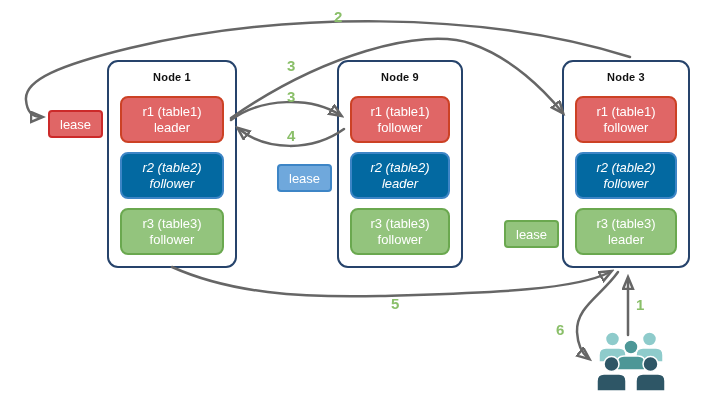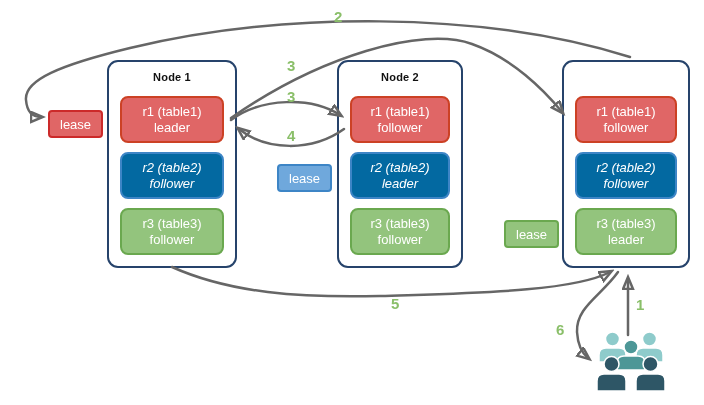--- a/index.html
+++ b/index.html
@@ -64,38 +64,39 @@
         <span>follower</span>
       </div>
       <div class="replica green">
         <span>r3 (table3)</span>
         <span>follower</span>
       </div>
     </div>
   </div>
 
   <div class="node" style="left:337px;width:126px">
-    <div class="node-title">Node 2</div>
+    <div class="node-title">Node 9</div>
     <div class="replicas">
       <div class="replica red">
         <span>r1 (table1)</span>
         <span>follower</span>
       </div>
       <div class="replica blue">
         <span>r2 (table2)</span>
         <span>leader</span>
       </div>
       <div class="replica green">
         <span>r3 (table3)</span>
         <span>follower</span>
       </div>
     </div>
   </div>
 
   <div class="node" style="left:562px;width:128px">
+    <div class="node-title">Node 3</div>
     <div class="replicas">
       <div class="replica red">
         <span>r1 (table1)</span>
         <span>follower</span>
       </div>
       <div class="replica blue">
         <span>r2 (table2)</span>
         <span>follower</span>
       </div>
       <div class="replica green">

